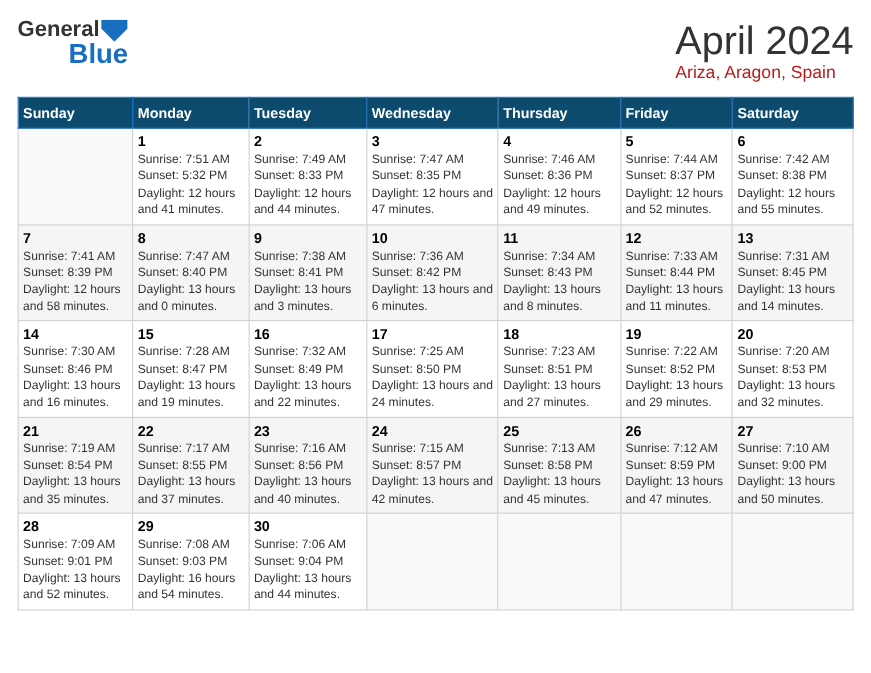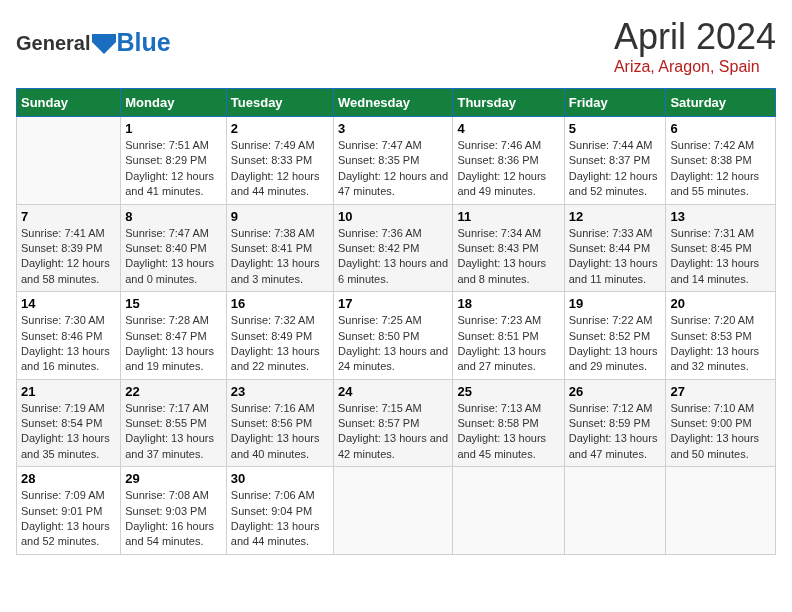--- a/index.html
+++ b/index.html
@@ -31,21 +31,21 @@
     .location-title {
       font-size: 16px;
       color: #b91c1c;
     }
     table {
       width: 100%;
       border-collapse: collapse;
       font-size: 11px;
     }
     thead tr {
-      background-color: #15803d;
+      background-color: #0c4a6e;
       color: #fff;
     }
     thead th {
       padding: 6px 4px;
       text-align: left;
       font-weight: bold;
       font-size: 13px;
       border: 1px solid #1a6ec0;
     }
     tbody tr {
@@ -75,21 +75,21 @@
     }
     tbody tr:nth-child(odd) {
       background-color: #ffffff;
     }
   </style>
 </head>
 <body>
 
 <div class="header-area">
   <div class="logo">
-  <div style="display:flex;flex-direction:row;align-items:flex-start;margin-top:16px;">
+  <div style="display:flex;flex-direction:column;align-items:flex-end;">
     <div style="display:flex;align-items:center;">
       <span style="font-size:20px;font-weight:bold;color:#333;">General</span>
       <svg width="24" height="20" viewBox="0 0 24 20" style="margin-left:2px;">
         <polygon points="0,0 24,0 24,8 12,20 0,8" fill="#1a6ec0"></polygon>
       </svg>
     </div>
     <span style="font-size:25px;font-weight:bold;color:#1a6ec0;margin-top:-4px;">Blue</span>
   </div>
 </div>
   <div class="title-area">
@@ -110,21 +110,21 @@
         <th>Saturday</th>
       </tr>
   </thead>
   <tbody id="calendar-body">
   <tr>
         <td class="empty-cell"></td>
         <td>
         <div class="day-number">1</div>
         <div class="day-info">
           <div>Sunrise: 7:51 AM</div>
-          <div>Sunset: 8:29 PM</div>
+          <div>Sunset: 5:32 PM</div>
           <div>Daylight: 12 hours and 41 minutes.</div>
         </div>
       </td>
         <td>
         <div class="day-number">2</div>
         <div class="day-info">
           <div>Sunrise: 7:49 AM</div>
           <div>Sunset: 8:33 PM</div>
           <div>Daylight: 12 hours and 44 minutes.</div>
         </div>

